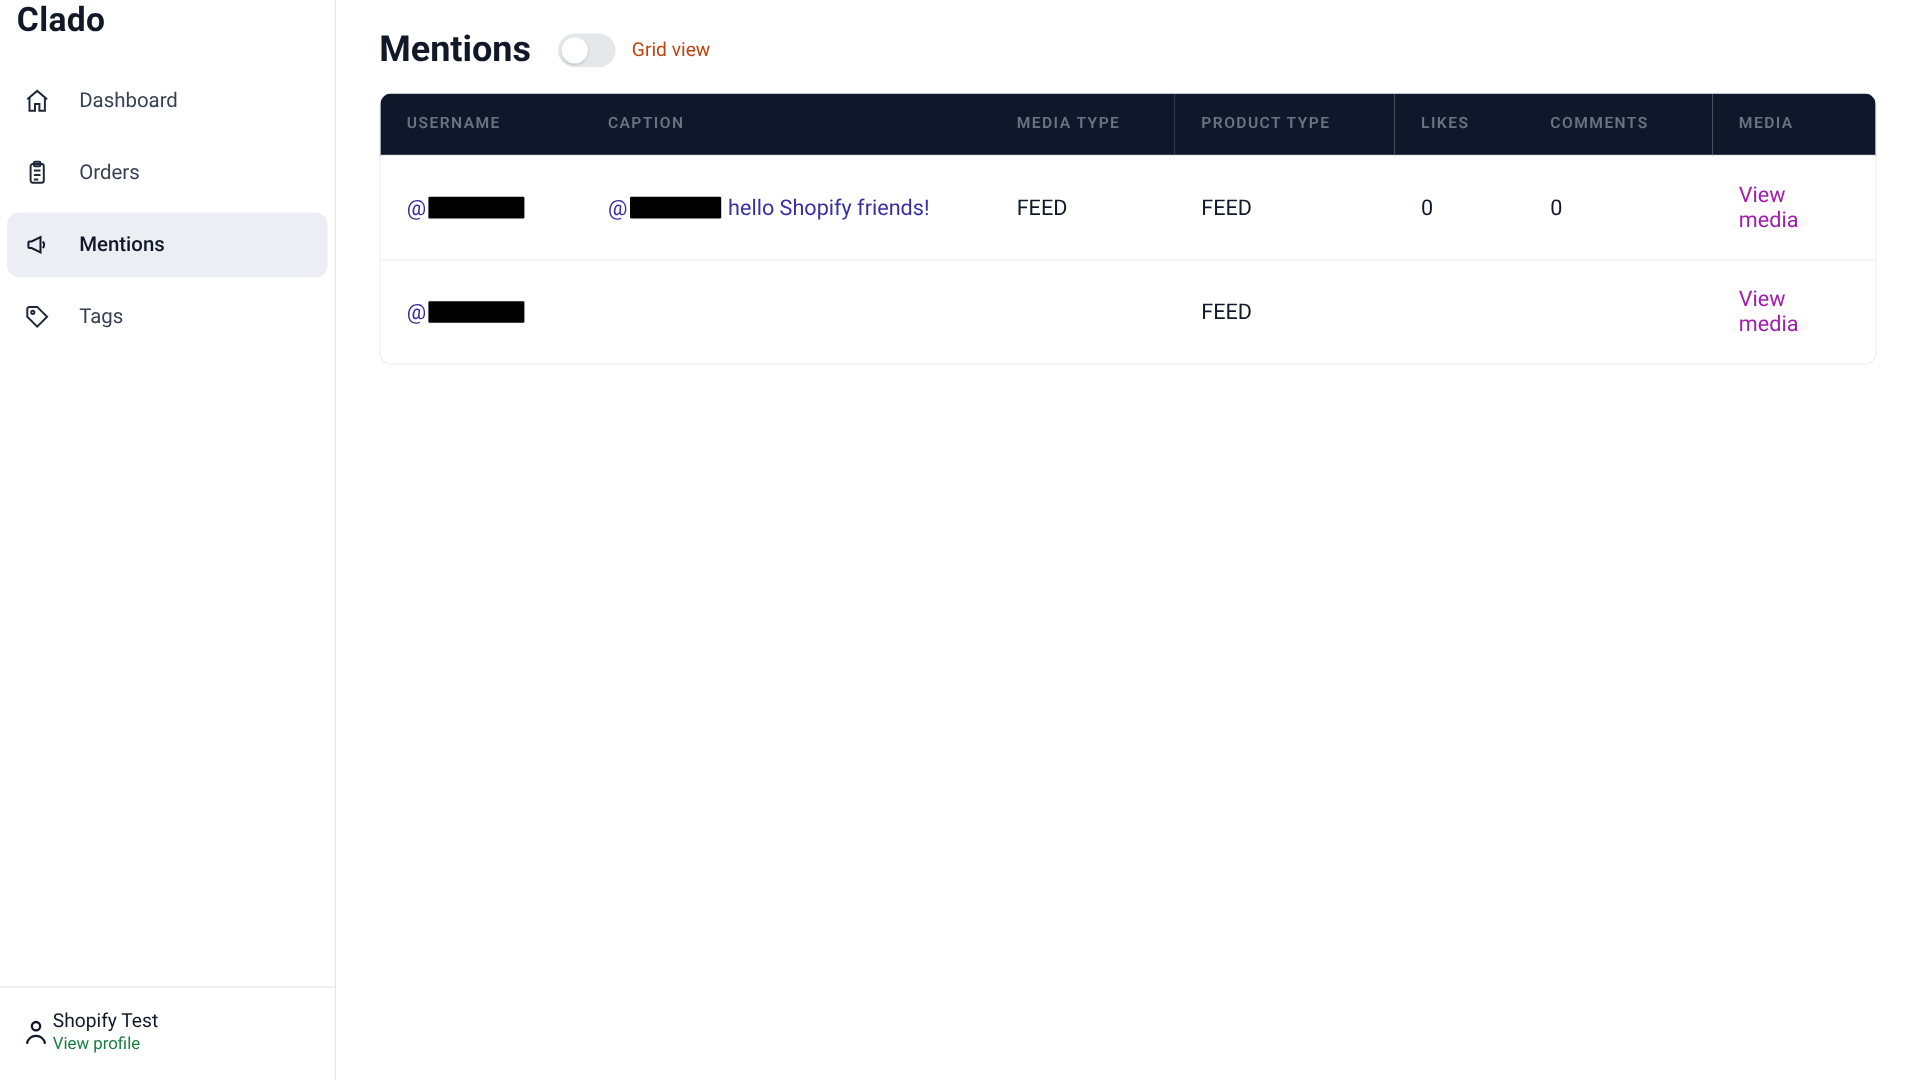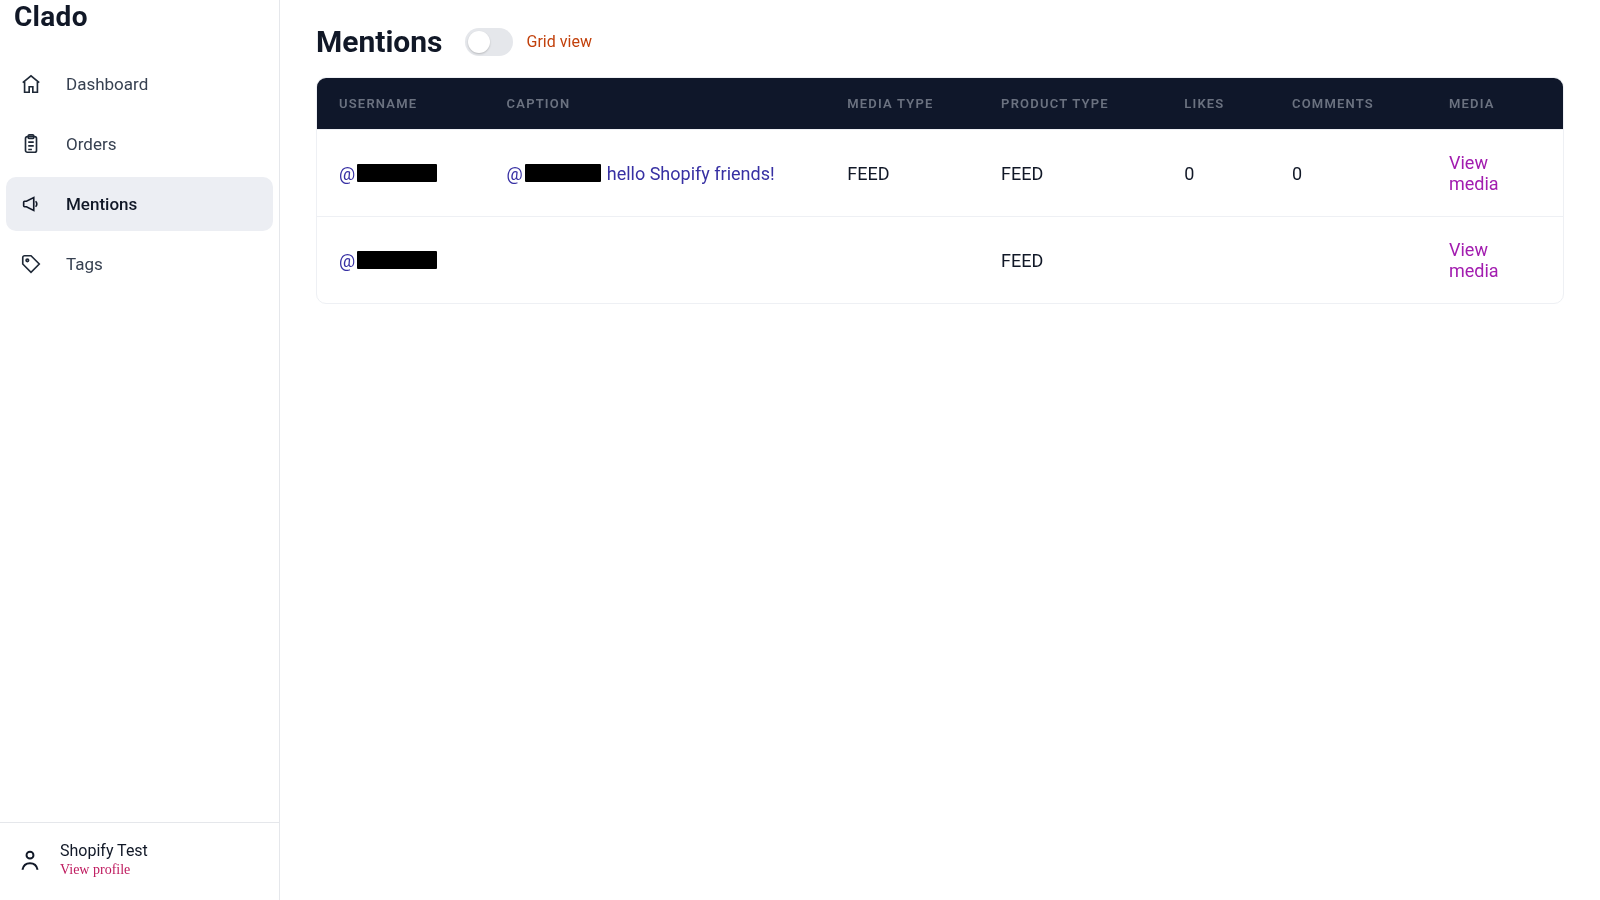--- a/index.html
+++ b/index.html
@@ -63,31 +63,30 @@
     color: #1f2937;
   }
   .nav-item.active .icon { color: #111827; }
   .nav-item svg { width: 22px; height: 22px; stroke: currentColor; fill: none; stroke-width: 1.8; }
 
   .sidebar-footer {
     border-top: 1px solid #e5e7eb;
     padding: 18px 16px 22px 16px;
     display: flex;
     align-items: center;
-    gap: 16px;
   }
   .avatar {
     width: 28px; height: 28px;
     display: inline-flex; align-items: center; justify-content: center;
     color: #111827;
   }
   .avatar svg { width: 26px; height: 26px; stroke: currentColor; fill: none; stroke-width: 1.8; }
   .user-meta { display: flex; flex-direction: column; gap: 2px; }
   .user-name { font-size: 16px; color: #111827; }
-  .view-profile { font-size: 14px; color: #be185d; cursor: pointer; font-family: Liberation Serif, serif; }
+  .view-profile { font-size: 14px; color: #15803d; cursor: pointer; }
 
   
   .main {
     flex: 1;
     padding: 24px 36px 36px 36px;
     background: #ffffff;
     position: relative;
   }
   .page-header {
     display: flex;

